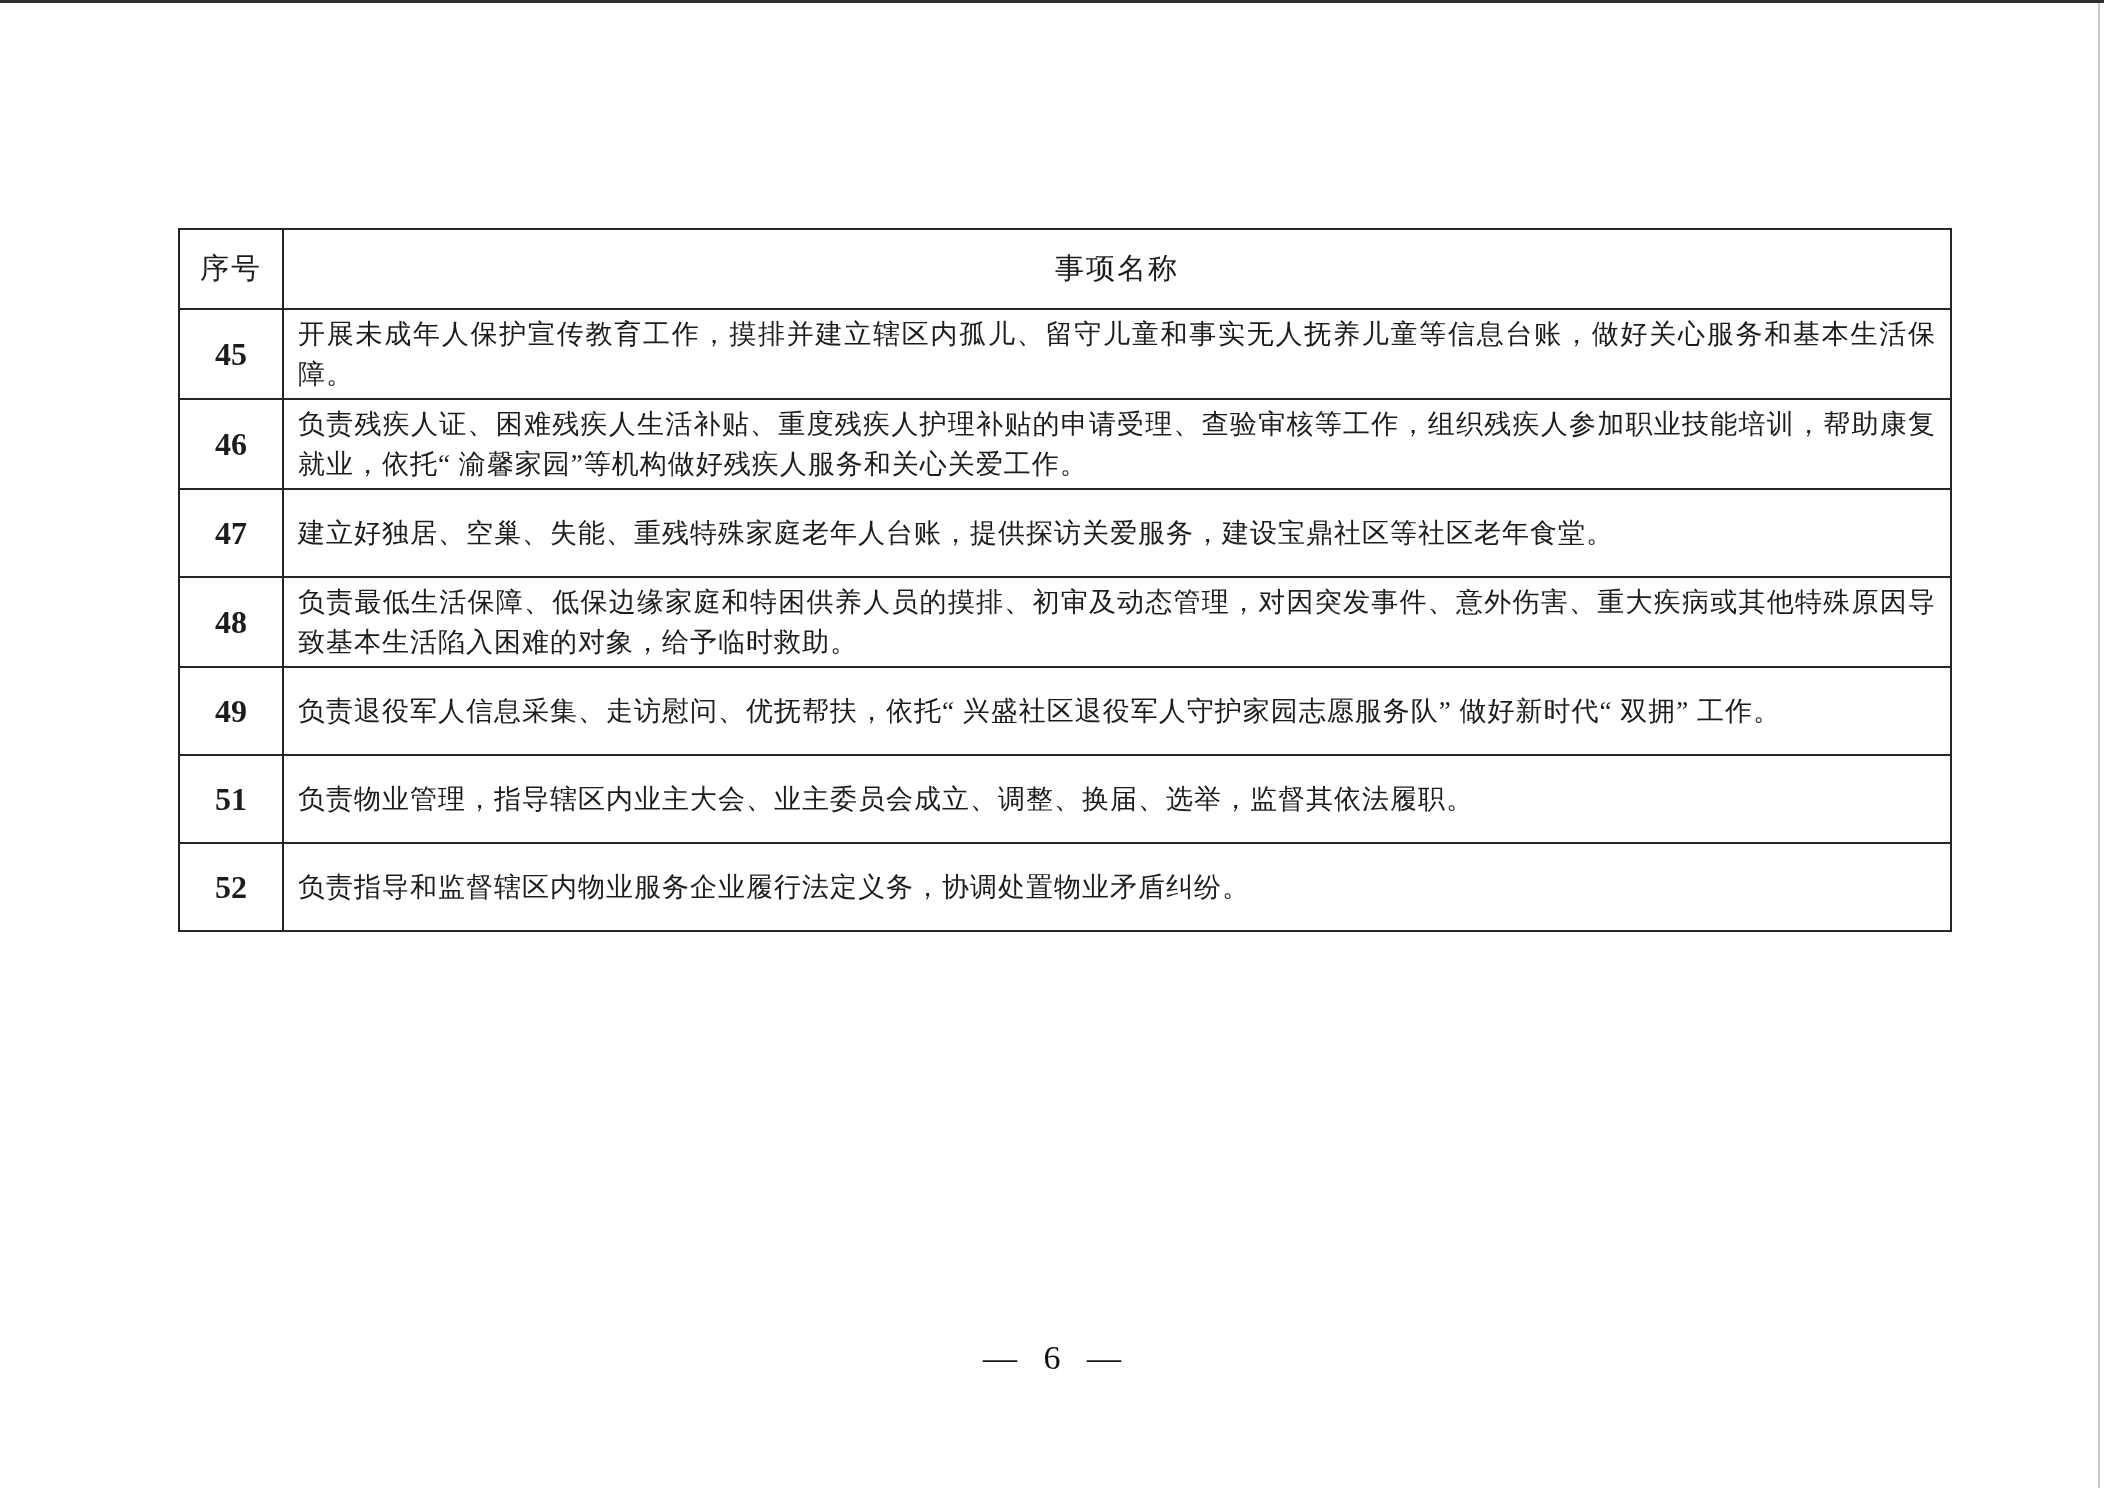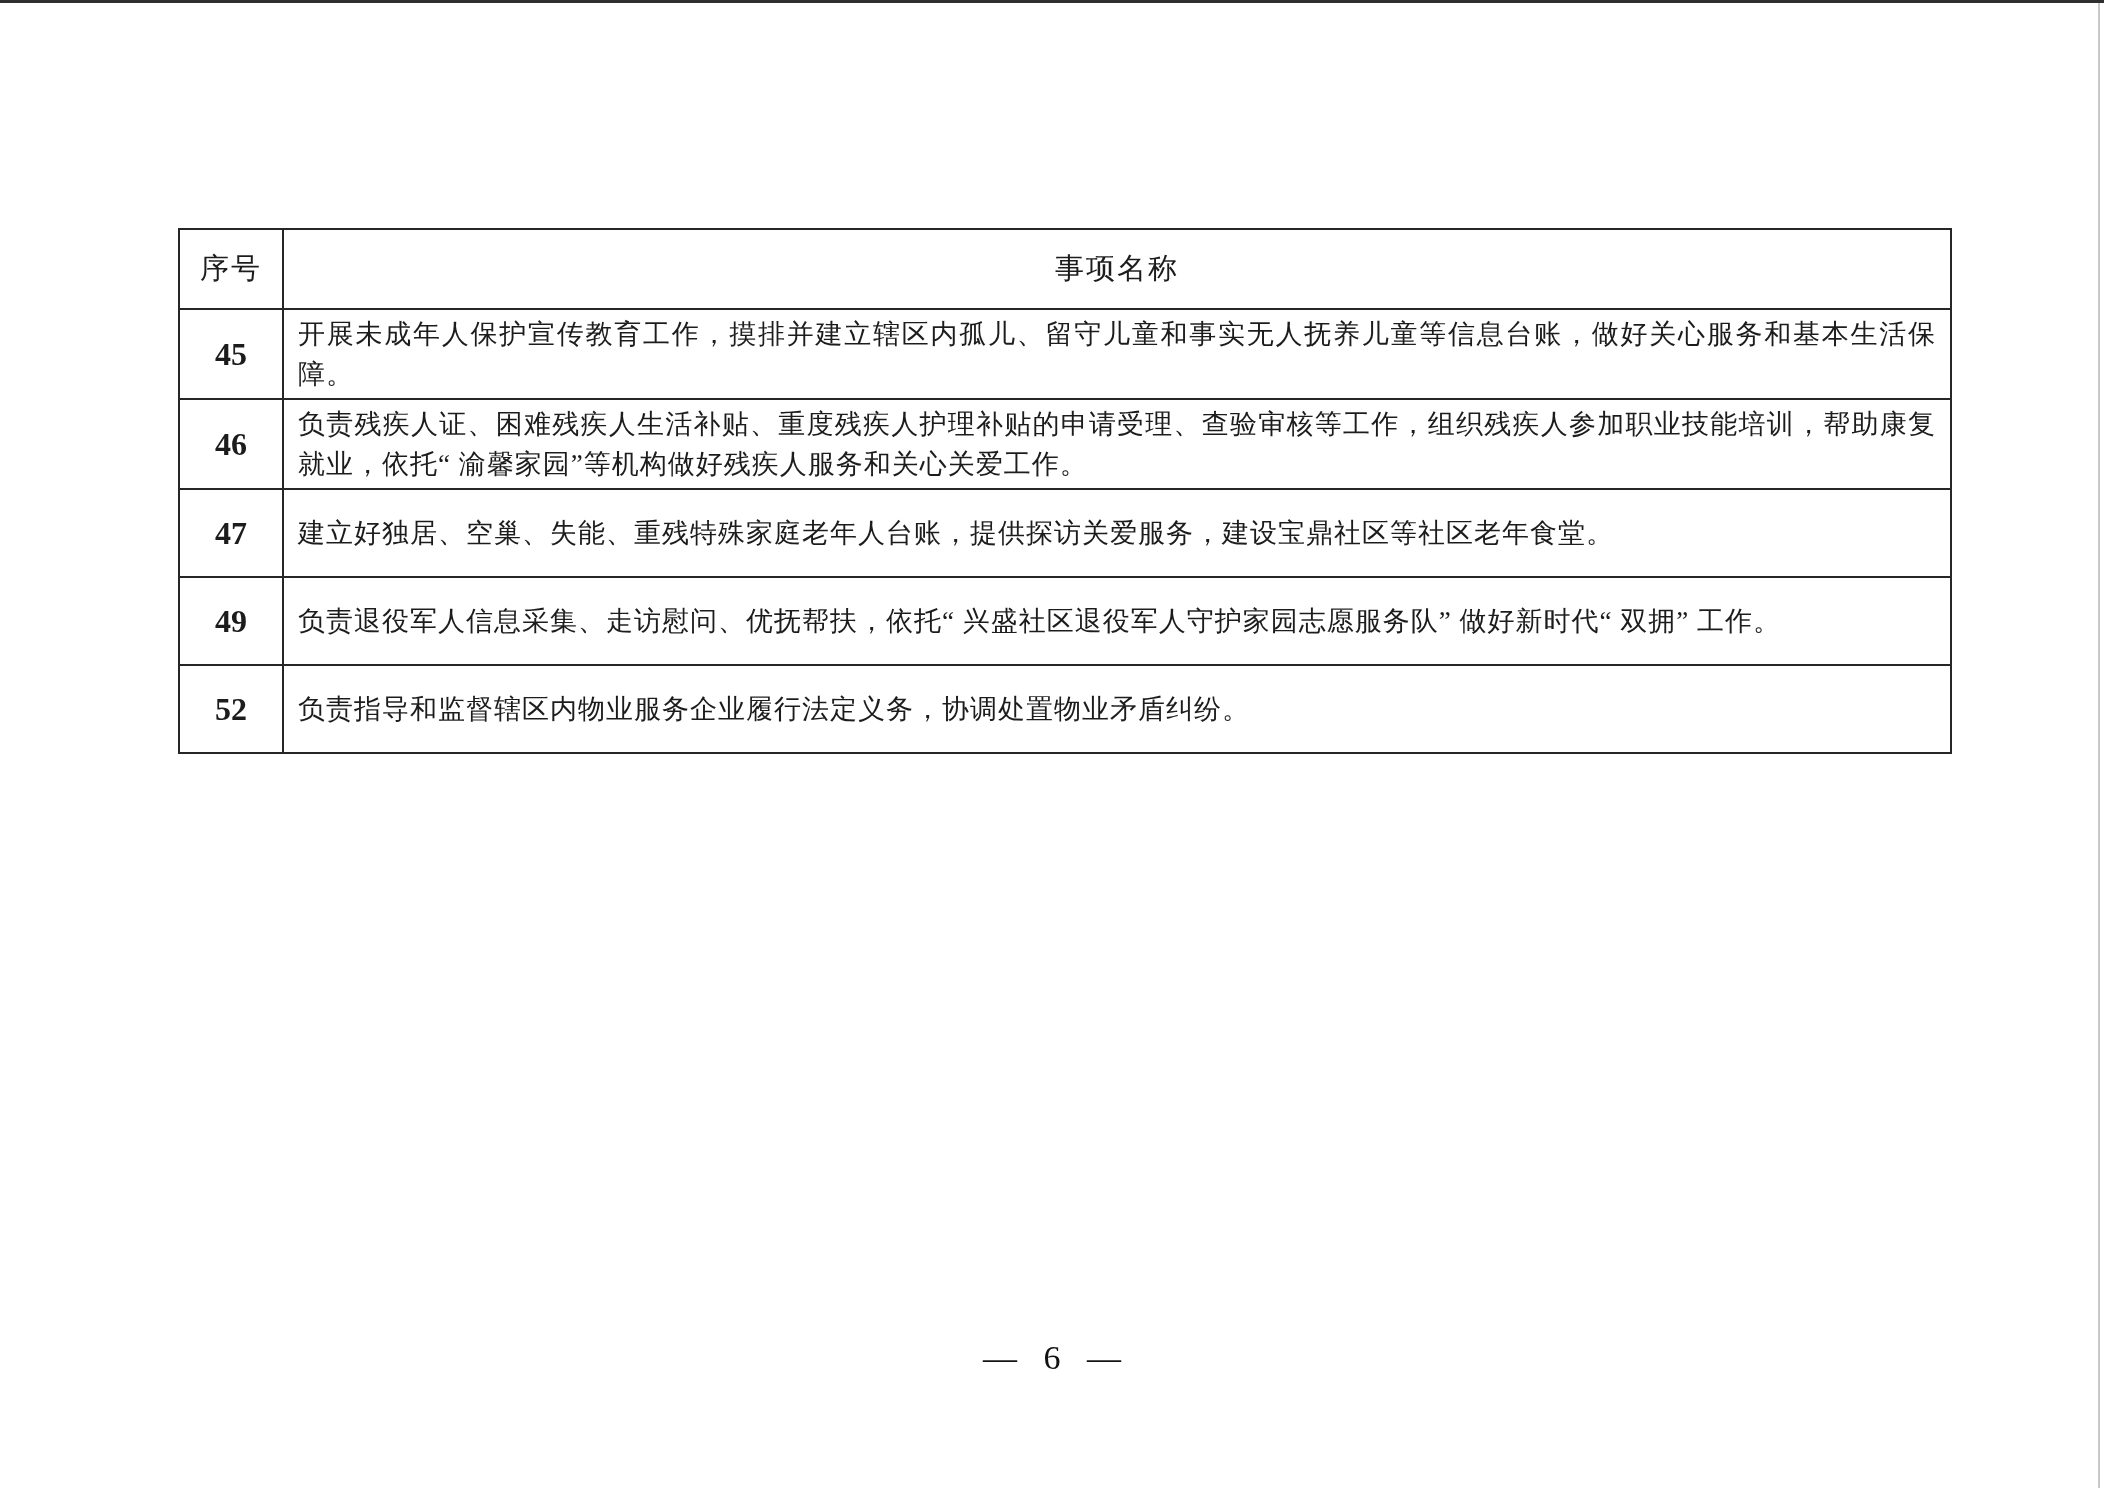--- a/index.html
+++ b/index.html
@@ -90,23 +90,31 @@
         <td class="col-task">开展未成年人保护宣传教育工作，摸排并建立辖区内孤儿、留守儿童和事实无人抚养儿童等信息台账，做好关心服务和基本生活保障。</td>
       </tr>
       <tr class="tall">
         <td class="col-no">46</td>
         <td class="col-task">负责残疾人证、困难残疾人生活补贴、重度残疾人护理补贴的申请受理、查验审核等工作，组织残疾人参加职业技能培训，帮助康复就业，依托“ 渝馨家园”等机构做好残疾人服务和关心关爱工作。</td>
       </tr>
       <tr>
         <td class="col-no">47</td>
         <td class="col-task">建立好独居、空巢、失能、重残特殊家庭老年人台账，提供探访关爱服务，建设宝鼎社区等社区老年食堂。</td>
       </tr>
+      <tr class="tall">
+        <td class="col-no">48</td>
+        <td class="col-task">负责最低生活保障、低保边缘家庭和特困供养人员的摸排、初审及动态管理，对因突发事件、意外伤害、重大疾病或其他特殊原因导致基本生活陷入困难的对象，给予临时救助。</td>
+      </tr>
       <tr>
         <td class="col-no">49</td>
         <td class="col-task">负责退役军人信息采集、走访慰问、优抚帮扶，依托“ 兴盛社区退役军人守护家园志愿服务队” 做好新时代“ 双拥” 工作。</td>
+      </tr>
+      <tr>
+        <td class="col-no">51</td>
+        <td class="col-task">负责物业管理，指导辖区内业主大会、业主委员会成立、调整、换届、选举，监督其依法履职。</td>
       </tr>
       <tr>
         <td class="col-no">52</td>
         <td class="col-task">负责指导和监督辖区内物业服务企业履行法定义务，协调处置物业矛盾纠纷。</td>
       </tr>
     </tbody>
 </table>
 
 <div class="page-number">— 6 —</div>
 

